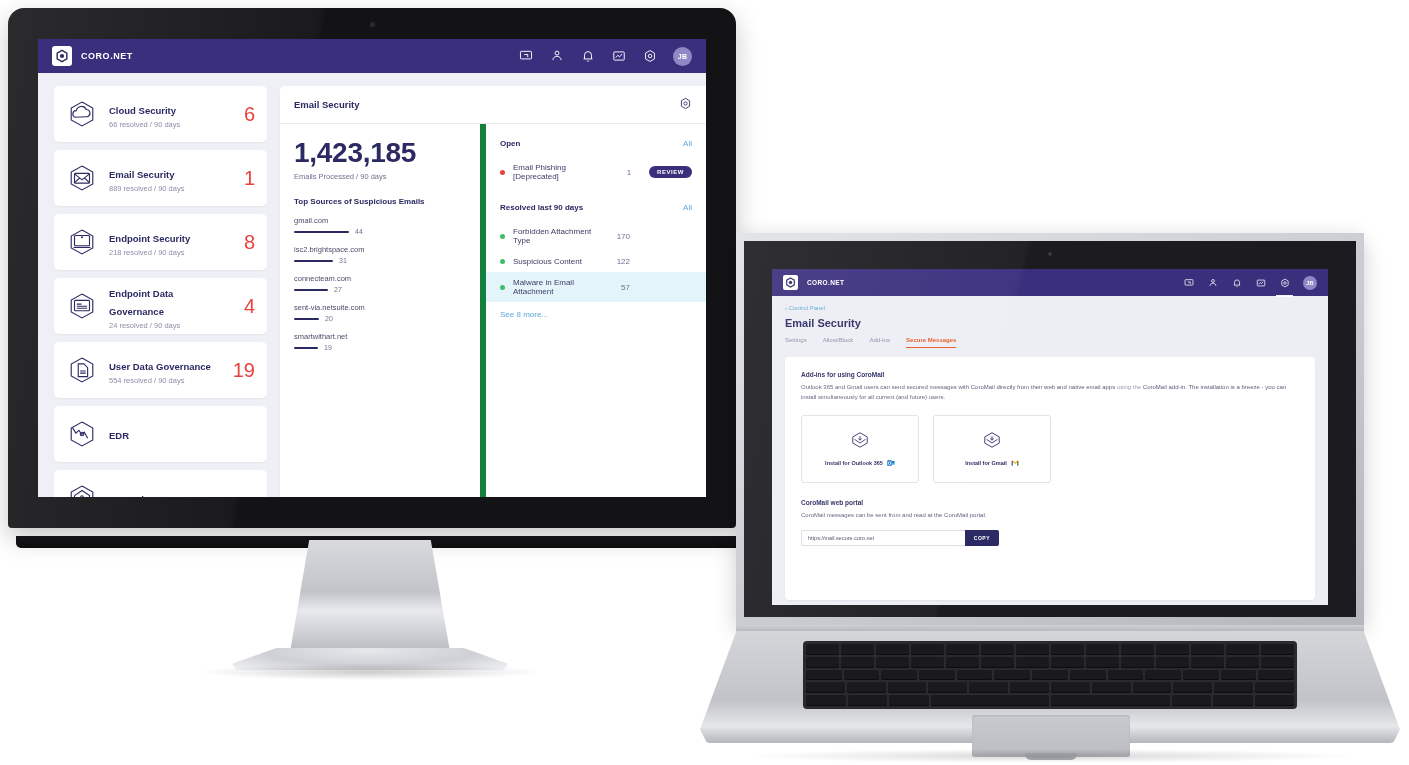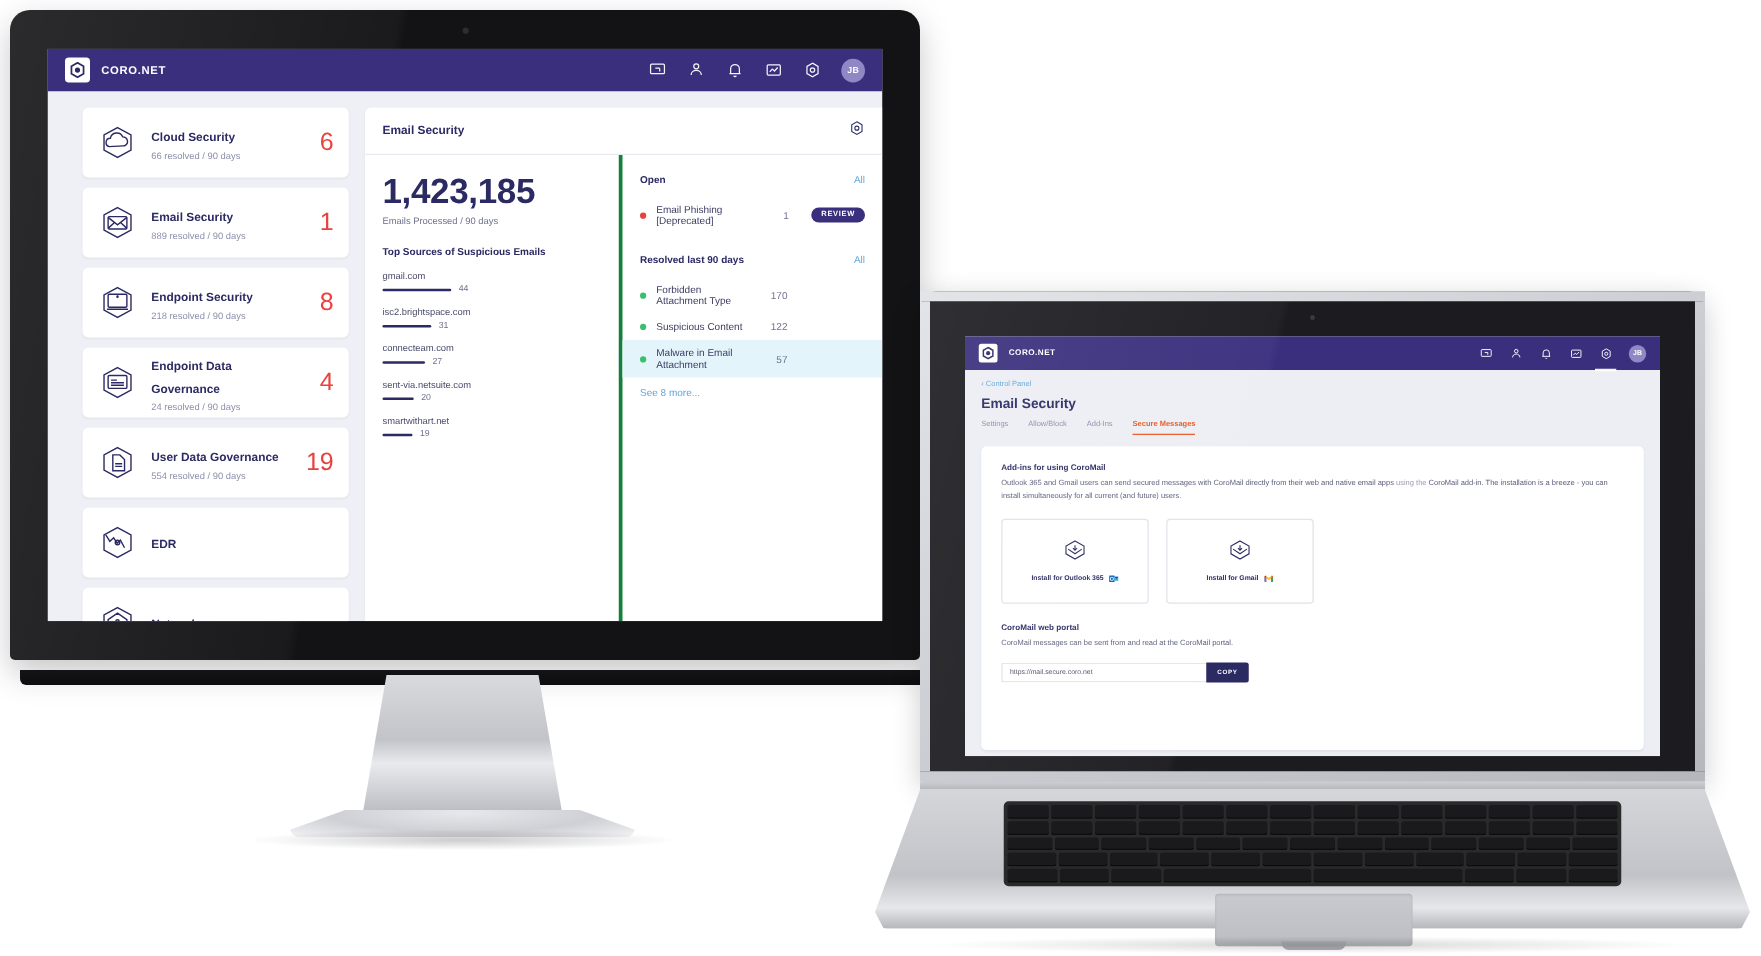--- a/index.html
+++ b/index.html
@@ -123,21 +123,21 @@
   }
   .avatar{
     width:19px;height:19px;border-radius:50%;
     background:#8e88c4;color:#fff;font-size:7px;font-weight:bold;
     display:flex;align-items:center;justify-content:center; letter-spacing:.03em;
   }
 
   
   #mon-app{ width:668px; height:458px; background:#eff0f5; display:flex; flex-direction:column; }
   #mon-app .topbar{ height:34px; flex:0 0 34px; }
-  #mon-body{ flex:1; display:flex; gap:13px; padding:13px 0 0 28px; overflow:hidden; }
+  #mon-body{ flex:1; display:flex; gap:13px; padding:13px 0 0 16px; overflow:hidden; }
 
   
   #mon-sidebar{ width:213px; flex:0 0 213px; display:flex; flex-direction:column; gap:8px; }
   .svc-card{
     background:#fff; border-radius:5px; padding:9px 12px;
     display:flex; align-items:center; gap:11px; min-height:56px;
     box-shadow:0 1px 2px rgba(34,34,68,0.05);
   }
   .svc-ico{ width:32px; flex:0 0 32px; display:flex; align-items:center; justify-content:center; }
   .svc-ico svg{ display:block; }
@@ -150,21 +150,21 @@
   #mon-panel{
     flex:1; background:#fff; border-radius:5px 0 0 0; display:flex; flex-direction:column;
     box-shadow:0 1px 2px rgba(34,34,68,0.05); overflow:hidden;
   }
   #panel-head{
     height:38px; flex:0 0 38px; display:flex; align-items:center; justify-content:space-between;
     padding:0 14px; border-bottom:1px solid #e9eaf0;
   }
   #panel-title{ font-size:9.5px; font-weight:bold; color:#2b2a63; }
   #panel-cols{ flex:1; display:flex; overflow:hidden; }
-  #col-left{ width:206px; flex:0 0 206px; padding:15px 14px 0 14px; border-right:3px solid #15803d; }
+  #col-left{ width:206px; flex:0 0 206px; padding:15px 14px 0 14px; border-right:6px solid #15803d; }
   #bigstat{ font-size:28px; font-weight:bold; color:#2b2a63; letter-spacing:-0.01em; line-height:1; }
   #bigstat-sub{ font-size:7.5px; color:#6f7190; margin-top:5px; }
   #sources-title{ font-size:8px; font-weight:bold; color:#2b2a63; margin-top:16px; margin-bottom:10px; }
   .src-row{ margin-bottom:10px; }
   .src-name{ font-size:7.5px; color:#4b4c6b; margin-bottom:3px; }
   .src-bar{ display:flex; align-items:center; gap:6px; }
   .src-bar .bar{ height:2px; background:#2b2a63; border-radius:1px; }
   .src-val{ font-size:7px; color:#6f7190; }
 
   #col-right{ flex:1; padding:15px 0 0 0; }

